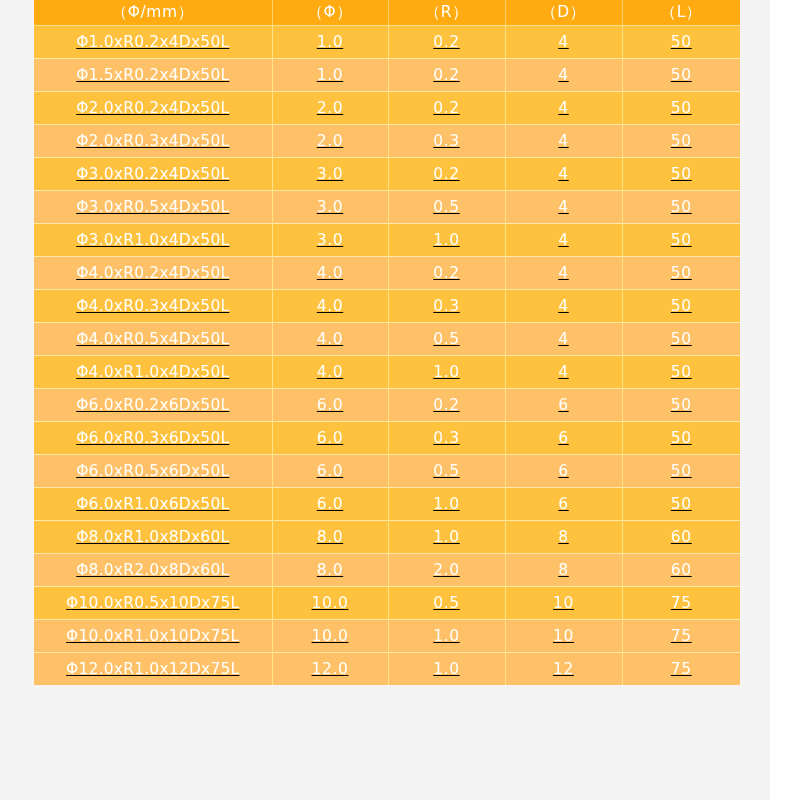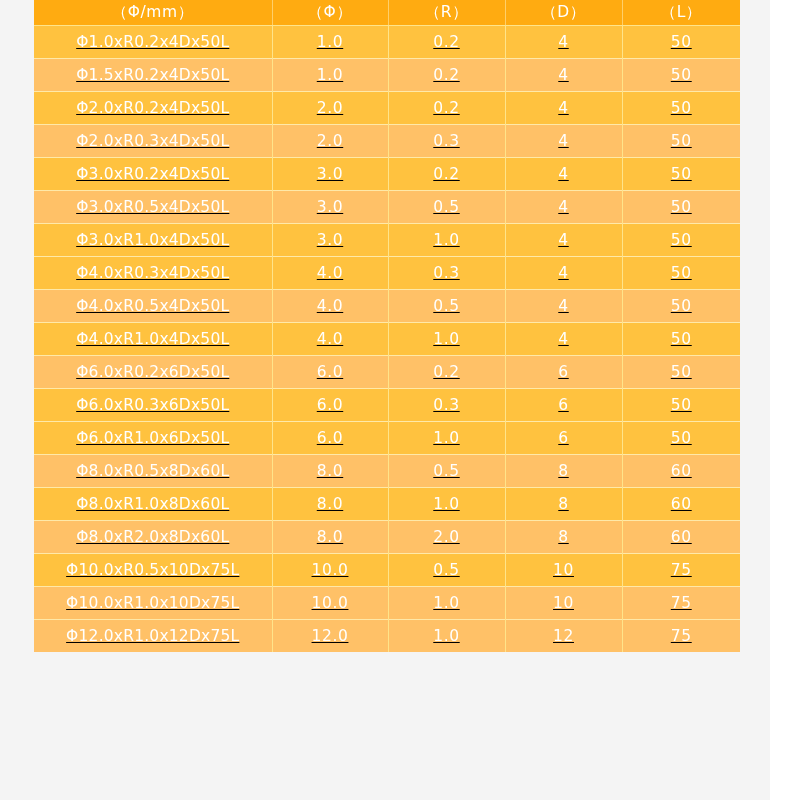--- a/index.html
+++ b/index.html
@@ -163,20 +163,27 @@
             <td>4</td>
             <td>50</td>
           </tr>
           <tr class="band-a">
             <td class="model">Φ3.0xR1.0x4Dx50L</td>
             <td>3.0</td>
             <td>1.0</td>
             <td>4</td>
             <td>50</td>
           </tr>
+          <tr class="band-b">
+            <td class="model">Φ4.0xR0.2x4Dx50L</td>
+            <td>4.0</td>
+            <td>0.2</td>
+            <td>4</td>
+            <td>50</td>
+          </tr>
           <tr class="band-a">
             <td class="model">Φ4.0xR0.3x4Dx50L</td>
             <td>4.0</td>
             <td>0.3</td>
             <td>4</td>
             <td>50</td>
           </tr>
           <tr class="band-b">
             <td class="model">Φ4.0xR0.5x4Dx50L</td>
             <td>4.0</td>
@@ -198,33 +205,33 @@
             <td>6</td>
             <td>50</td>
           </tr>
           <tr class="band-a">
             <td class="model">Φ6.0xR0.3x6Dx50L</td>
             <td>6.0</td>
             <td>0.3</td>
             <td>6</td>
             <td>50</td>
           </tr>
+          <tr class="band-b">
+            <td class="model">Φ6.0xR0.5x6Dx50L</td>
+            <td>6.0</td>
+            <td>0.5</td>
+            <td>6</td>
+            <td>50</td>
+          </tr>
           <tr class="band-a">
             <td class="model">Φ6.0xR1.0x6Dx50L</td>
             <td>6.0</td>
             <td>1.0</td>
             <td>6</td>
             <td>50</td>
-          </tr>
-          <tr class="band-b">
-            <td class="model">Φ8.0xR0.5x8Dx60L</td>
-            <td>8.0</td>
-            <td>0.5</td>
-            <td>8</td>
-            <td>60</td>
           </tr>
           <tr class="band-a">
             <td class="model">Φ8.0xR1.0x8Dx60L</td>
             <td>8.0</td>
             <td>1.0</td>
             <td>8</td>
             <td>60</td>
           </tr>
           <tr class="band-b">
             <td class="model">Φ8.0xR2.0x8Dx60L</td>

